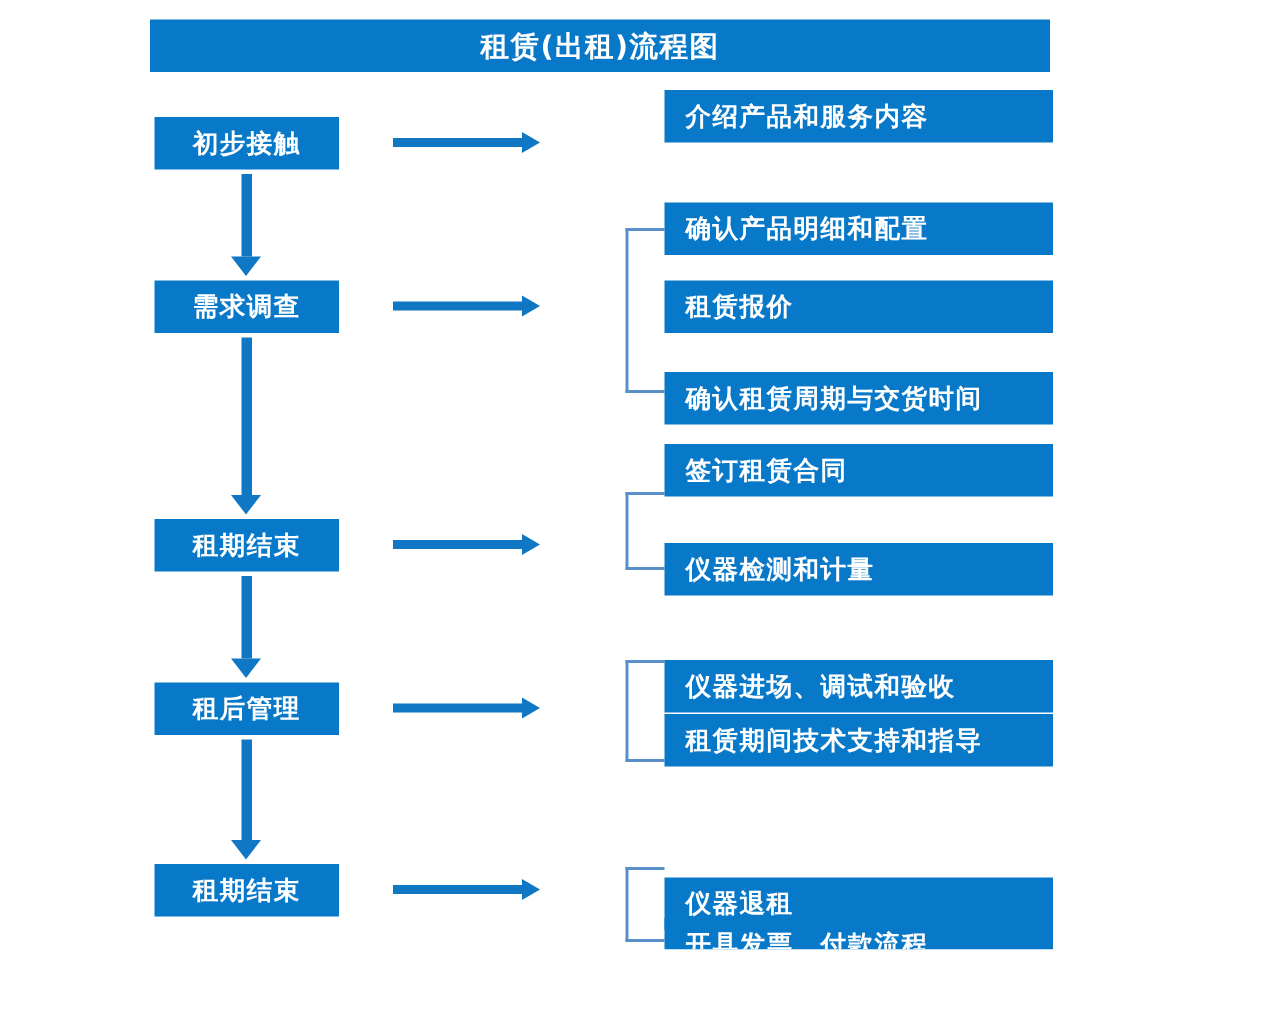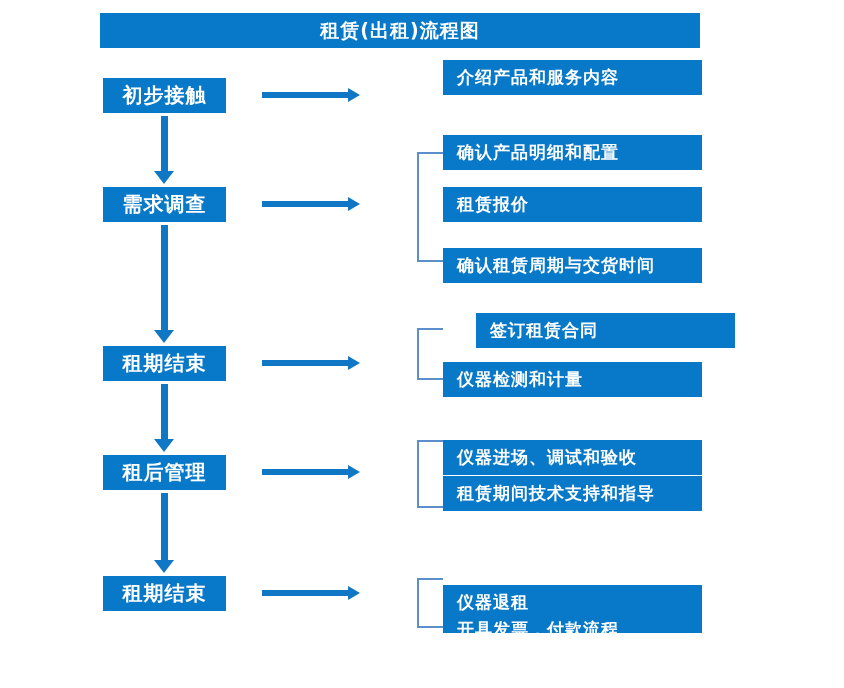--- a/index.html
+++ b/index.html
@@ -39,21 +39,21 @@
     font-size: 19px;
     display: flex;
     align-items: center;
     justify-content: center;
     letter-spacing: 1px;
   }
   .stage-box {
     left: 103px;
     width: 123px;
     height: 35px;
-    font-size: 20px;
+    font-size: 17px;
     justify-content: center;
     font-family: Liberation Mono, monospace;
   }
   .detail-box {
     left: 443px;
     width: 259px;
     height: 35px;
     font-size: 17px;
     padding-left: 14px;
     box-sizing: border-box;
@@ -164,20 +164,20 @@
 
   <div class="bracket" style="left:417px; top:152px; height:110px;"></div>
   <div class="bracket" style="left:417px; top:328px; height:52px;"></div>
   <div class="bracket" style="left:417px; top:440px; height:68px;"></div>
   <div class="bracket" style="left:417px; top:578px; height:50px;"></div>
 
   <div class="box detail-box" style="top:60px;">介绍产品和服务内容</div>
   <div class="box detail-box" style="top:135px;">确认产品明细和配置</div>
   <div class="box detail-box" style="top:187px;">租赁报价</div>
   <div class="box detail-box" style="top:248px;">确认租赁周期与交货时间</div>
-  <div class="box detail-box" style="top:313px;margin-left:33px;">签订租赁合同</div>
+  <div class="box detail-box" style="top:296px;">签订租赁合同</div>
   <div class="box detail-box" style="top:362px;">仪器检测和计量</div>
   <div class="box detail-box" style="top:440px;">仪器进场、调试和验收</div>
   <div class="box detail-box" style="top:476px;">租赁期间技术支持和指导</div>
   <div class="box detail-box" style="top:562px;margin-top:23px;">仪器退租</div>
   <div class="box detail-box" style="top:612px;">开具发票，付款流程</div>
 
 </div>
 
 </body></html>

